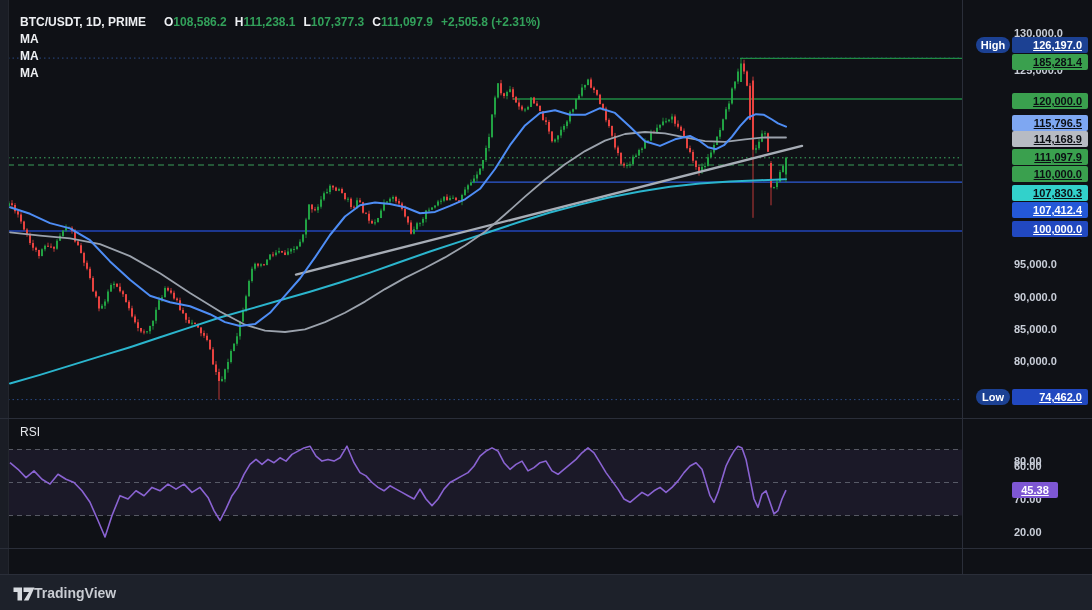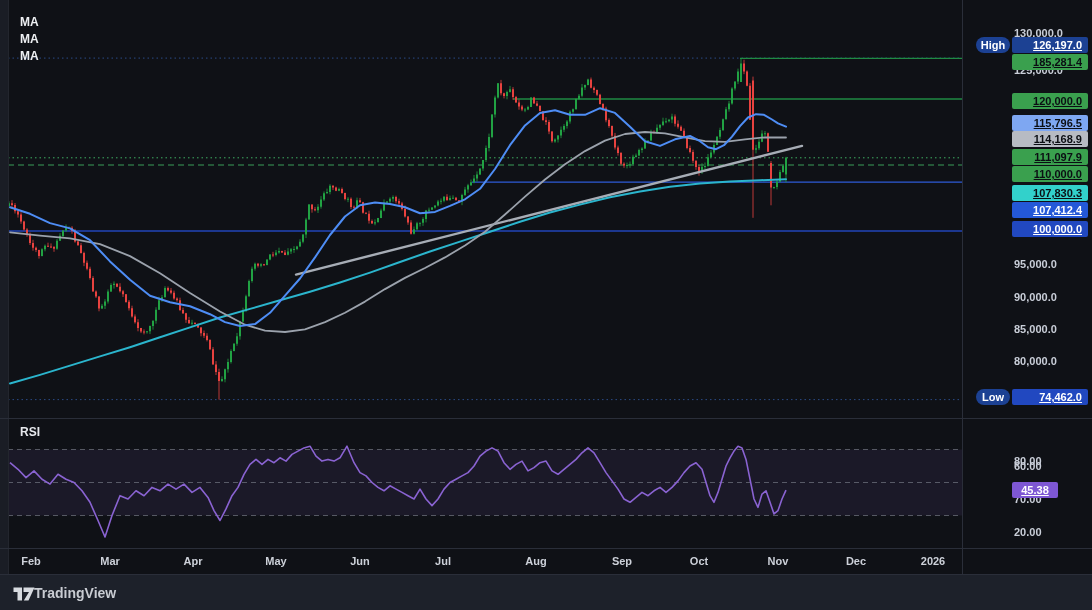--- a/index.html
+++ b/index.html
@@ -6,21 +6,21 @@
   .app{position:relative;width:1092px;height:610px;background:#0f1116;overflow:hidden;
        font-family:"Liberation Sans",sans-serif;-webkit-font-smoothing:antialiased;}
   .left-strip{position:absolute;left:0;top:0;width:8px;height:575px;background:#1a1d25;border-right:1px solid #23262e;}
   #chart-svg{position:absolute;left:0;top:0;}
   .legend{position:absolute;left:20px;top:14px;font-size:12px;color:#eef0f3;z-index:5;}
   .legend .row{height:16px;line-height:16px;margin-bottom:1px;font-weight:700;}
   .legend .sym{font-weight:700;margin-right:10px;}
   .legend .k{font-weight:700;color:#eef0f3;margin-left:8px;}
   .legend .v{font-weight:600;color:#32a05a;}
   .legend .chg{font-weight:600;color:#32a05a;margin-left:8px;}
-  .rsi-title{position:absolute;left:20px;top:425px;font-size:12px;font-weight:700;color:#e6e8ec;z-index:5;}
+  .rsi-title{position:absolute;left:20px;top:425px;font-size:12px;font-weight:400;color:#e6e8ec;z-index:5;}
   .sep{position:absolute;left:0;width:1092px;height:1px;background:#2a2e39;z-index:4;}
   .vsep{position:absolute;top:0;left:962px;width:1px;height:575px;background:#2a2e39;z-index:4;}
   .price-axis{position:absolute;left:963px;top:0;width:129px;height:575px;z-index:5;}
   .tick{position:absolute;left:51px;font-size:11px;font-weight:600;color:#c9ced8;height:16px;line-height:16px;z-index:1;}
   .plabel{position:absolute;left:49px;width:76px;height:16px;line-height:16px;font-size:11px;font-weight:700;
           border-radius:2px;text-align:right;padding:0 6px;box-sizing:border-box;z-index:2;text-decoration:underline;}
   .marker{position:absolute;left:13px;width:34px;height:16px;line-height:16px;font-size:11px;font-weight:700;
           border-radius:8px;text-align:center;color:#fff;z-index:3;}
   .time-axis{position:absolute;left:0;top:549px;width:962px;height:26px;z-index:5;}
   .month{position:absolute;top:6px;font-size:11px;font-weight:700;color:#cdd1d9;transform:translateX(-50%);}
@@ -59,20 +59,23 @@
         <line x1="8" x2="962" y1="449.5" y2="449.5" stroke="#7a7e88" stroke-width="1" stroke-dasharray="5,4" stroke-opacity="0.65"></line>
         <line x1="8" x2="962" y1="482.5" y2="482.5" stroke="#7a7e88" stroke-width="1" stroke-dasharray="5,4" stroke-opacity="0.65"></line>
         <line x1="8" x2="962" y1="515.5" y2="515.5" stroke="#7a7e88" stroke-width="1" stroke-dasharray="5,4" stroke-opacity="0.65"></line>
         <polyline points="10,462.7 18,469.3 26,477.6 34,470.9 42,479.2 50,484.1 58,474.3 66,479.2 74,482.5 82,490.8 90,502.3 98,520.5 105,537.0 112,515.5 120,495.7 128,499.0 136,490.8 144,495.7 152,487.4 160,490.8 168,484.1 176,489.1 184,484.1 192,492.4 200,487.4 208,497.4 214,510.6 220,520.5 226,508.9 232,495.7 238,487.4 244,474.3 250,464.4 256,459.4 262,464.4 268,459.4 274,462.7 280,457.8 286,461.1 292,454.4 298,451.1 304,447.9 310,446.2 316,456.1 322,461.1 328,459.4 334,461.1 340,457.8 347,446.2 354,462.7 360,472.6 366,475.9 372,482.5 378,487.4 384,490.8 390,485.8 396,489.1 402,492.4 408,495.7 414,499.0 420,489.1 426,499.0 432,505.6 438,499.0 444,489.1 450,482.5 456,479.2 462,475.9 468,472.6 474,466.0 480,456.1 486,451.1 492,447.9 498,451.1 504,462.7 510,469.3 516,464.4 522,461.1 528,470.9 534,467.6 540,462.7 546,461.1 552,470.9 558,474.3 564,469.3 570,464.4 576,459.4 582,452.8 588,447.9 594,452.8 600,462.7 606,472.6 612,480.9 618,489.1 624,499.0 630,502.3 636,497.4 642,492.4 648,495.7 654,490.8 660,487.4 666,492.4 672,487.4 678,480.9 684,472.6 690,466.0 696,462.7 702,469.3 706,482.5 710,495.7 714,502.3 718,492.4 722,479.2 726,466.0 730,457.8 734,451.1 738,446.2 742,447.9 746,459.4 750,479.2 754,499.0 758,507.3 762,494.1 766,490.8 770,502.3 774,513.9 778,510.6 782,499.0 786,490.1" fill="none" stroke="#8a63d2" stroke-width="1.6" stroke-linejoin="round"></polyline>
       </g>
     </svg>
 
   <div class="left-strip"></div>
 
   <div class="legend">
+    <div class="row">
+      <span class="sym">BTC/USDT, 1D, PRIME</span><span class="k">O</span><span class="v">108,586.2</span><span class="k">H</span><span class="v">111,238.1</span><span class="k">L</span><span class="v">107,377.3</span><span class="k">C</span><span class="v">111,097.9</span><span class="chg">+2,505.8 (+2.31%)</span>
+    </div>
     <div class="row">MA</div>
     <div class="row">MA</div>
     <div class="row">MA</div>
   </div>
 
   <div class="sep" style="top:418px"></div>
   <div class="sep" style="top:548px"></div>
   <div class="sep" style="top:574px"></div>
   <div class="vsep"></div>
 
@@ -97,34 +100,20 @@
       <div class="plabel" style="top: 202px; background: rgb(36, 88, 216); color: rgb(255, 255, 255);">107,412.4</div>
       <div class="plabel" style="top: 221px; background: rgb(33, 72, 192); color: rgb(255, 255, 255);">100,000.0</div>
       <div class="marker" style="top: 389px; background: rgb(28, 65, 147); color: rgb(255, 255, 255);">Low</div>
       <div class="plabel" style="top: 389px; background: rgb(33, 72, 192); color: rgb(255, 255, 255);">74,462.0</div>
       <div class="tick" style="top: 445px; margin-top: 8px;">80.00</div>
       <div class="tick" style="top: 458px;">60.00</div>
       <div class="tick" style="top: 491px;">70.00</div>
       <div class="tick" style="top: 524px;">20.00</div>
       <div class="plabel" style="top: 482px; background: rgb(126, 87, 212); color: rgb(255, 255, 255); width: 46px; text-align: center;">45.38</div>
     </div>
-  <div class="time-axis" id="time-axis">
-      <div class="month" style="left: 31px;">Feb</div>
-      <div class="month" style="left: 110px;">Mar</div>
-      <div class="month" style="left: 193px;">Apr</div>
-      <div class="month" style="left: 276px;">May</div>
-      <div class="month" style="left: 360px;">Jun</div>
-      <div class="month" style="left: 443px;">Jul</div>
-      <div class="month" style="left: 536px;">Aug</div>
-      <div class="month" style="left: 622px;">Sep</div>
-      <div class="month" style="left: 699px;">Oct</div>
-      <div class="month" style="left: 778px;">Nov</div>
-      <div class="month" style="left: 856px;">Dec</div>
-      <div class="month" style="left: 933px; font-weight: 800;">2026</div>
-    </div>
 
   <div class="bottom-bar">
     <span class="brand">TradingView</span>
   </div>
   <svg class="tv-logo" width="22" height="14" viewBox="0 0 22 14">
     <path d="M0.5 0.5 H9 V13.5 H4.5 V5 H0.5 Z" fill="#d8dbe0"></path>
     <path d="M10.5 0.5 H21.5 L15.5 13.5 H10.8 L16 5 H10.5 Z" fill="#d8dbe0"></path>
   </svg>
 </div>
 

